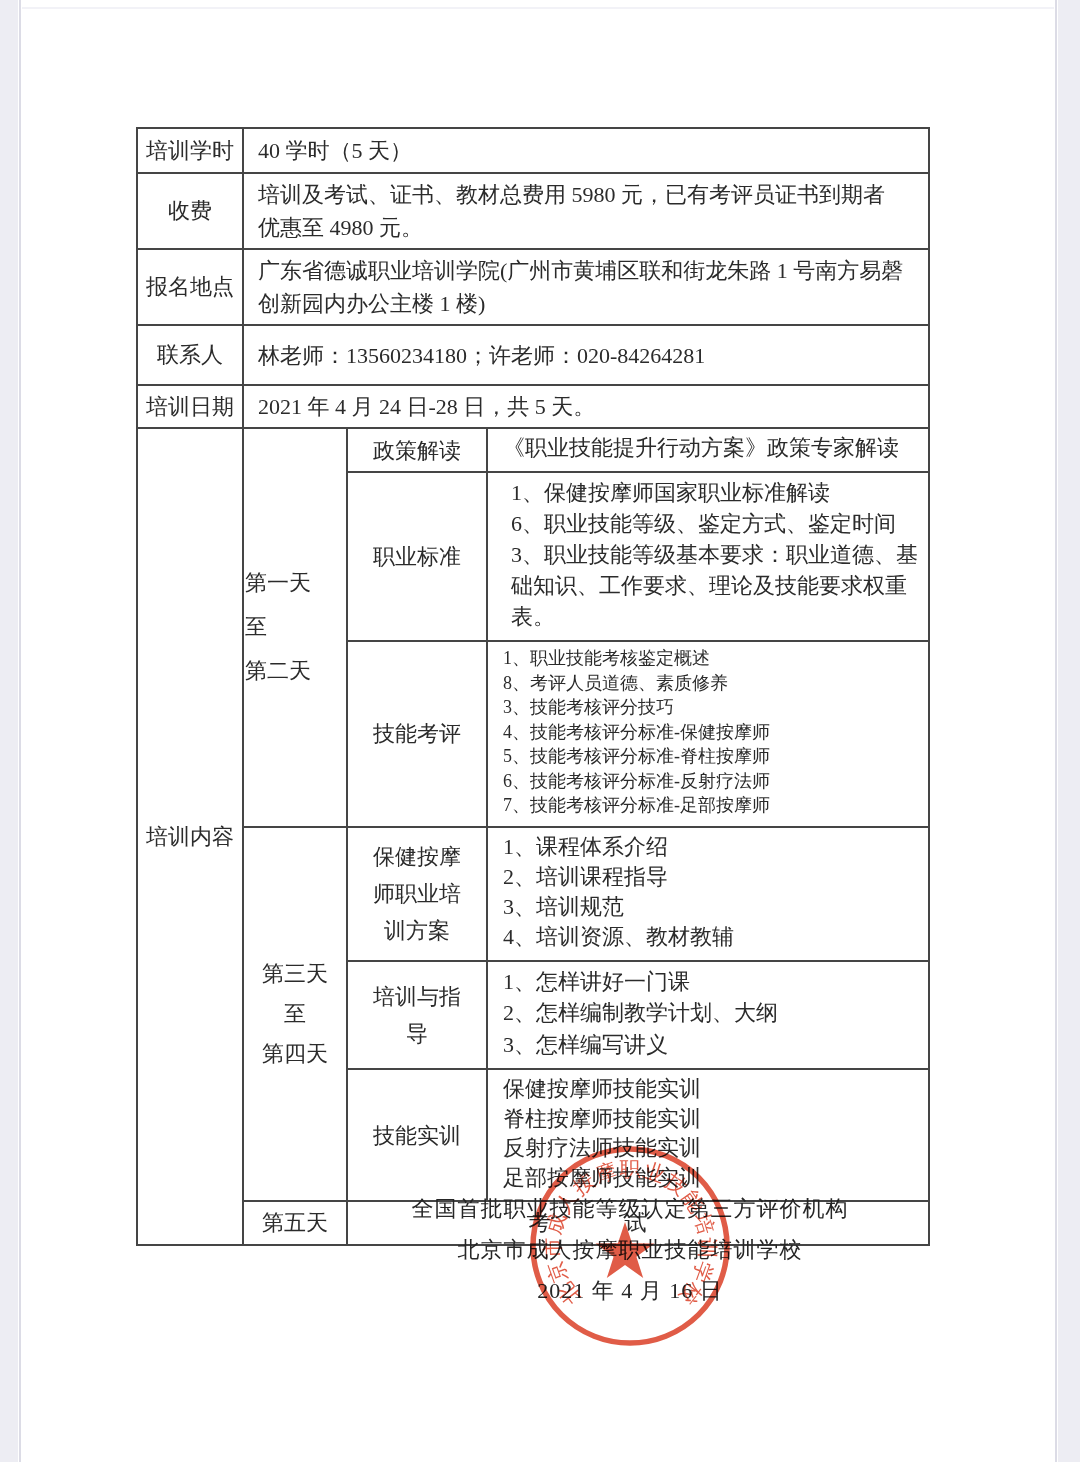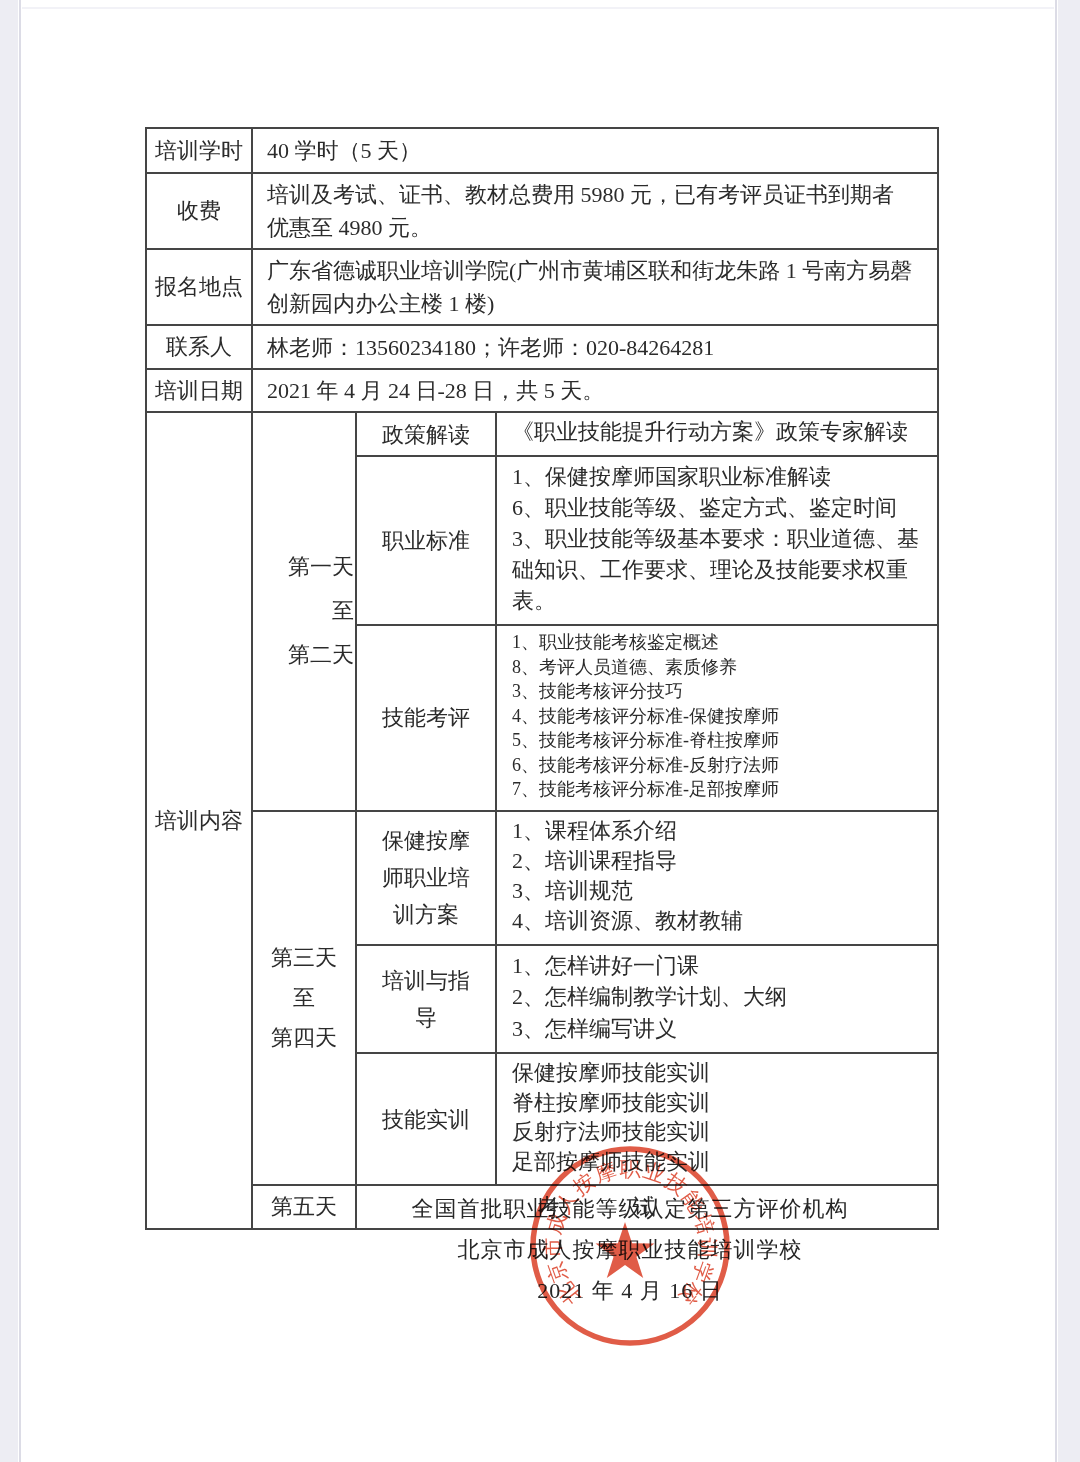--- a/index.html
+++ b/index.html
@@ -11,38 +11,38 @@
   }
   
   .edge{position:absolute;top:0;bottom:0;}
   .edge-left-strip{left:0;width:18px;background:#ededf3;}
   .edge-left-line{left:19px;width:2px;background:#dcdce6;}
   .edge-right-line{left:1055px;width:2px;background:#dcdce6;}
   .edge-right-strip{left:1058px;width:22px;background:#ededf3;}
   .edge-top-line{position:absolute;left:22px;right:26px;top:7px;height:2px;background:#f2f2f7;}
 
   table.doc{
-    position:absolute;left:145px;top:127px;width:792px;
+    position:absolute;left:136px;top:127px;width:792px;
     border-collapse:collapse;table-layout:fixed;
   }
   table.doc td{
     border:2px solid #454545;
     font-size:22px;
     vertical-align:middle;
     overflow:hidden;
   }
   td.lbl{ text-align:center; font-size:23px; }
   td.val{ padding:4px 22px 4px 14px; line-height:33px; }
   td.sub{ text-align:center; padding:2px 16px; line-height:37px; }
-  td.day12{ text-align:right; line-height:44px; }
+  td.day12{ text-align:left; line-height:44px; }
   td.day34{ text-align:center; line-height:40px; }
   td.list{ padding:4px 8px 8px 15px; }
   td.list .ln{ line-height:30px; }
   td.list.tight .ln{ line-height:24.5px; font-size:18px; }
-  td.list.std .ln{ line-height:31px; }
+  td.list.std .ln{ line-height:31px;margin-left:8px; }
   td.list.prac .ln{ line-height:29.5px; }
   td.guide3 .ln{ line-height:31.5px; }
   td.exam{ text-align:center; padding-right:100px; letter-spacing:2px;margin-top:44px; }
 
   
   .sig{
     position:absolute;left:350px;top:1195px;width:560px;
     text-align:center;font-size:22px;color:#262626;
   }
   .sig .s-line{ line-height:28px; margin-bottom:13px; letter-spacing:1px; }
@@ -79,21 +79,21 @@
   <tr style="height:73px">
     <td class="lbl">收费</td>
     <td class="val" colspan="3">培训及考试、证书、教材总费用 5980 元，已有考评员证书到期者优惠至 4980 元。</td>
   </tr>
 
   <tr style="height:72px">
     <td class="lbl">报名地点</td>
     <td class="val" colspan="3">广东省德诚职业培训学院(广州市黄埔区联和街龙朱路 1 号南方易磬创新园内办公主楼 1 楼)</td>
   </tr>
 
-  <tr style="height:44px">
+  <tr style="height:60px">
     <td class="lbl">联系人</td>
     <td class="val" colspan="3">林老师：13560234180；许老师：020-84264281</td>
   </tr>
 
   <tr style="height:41px">
     <td class="lbl">培训日期</td>
     <td class="val" colspan="3">2021 年 4 月 24 日-28 日，共 5 天。</td>
   </tr>
 
   <tr style="height:40px">

